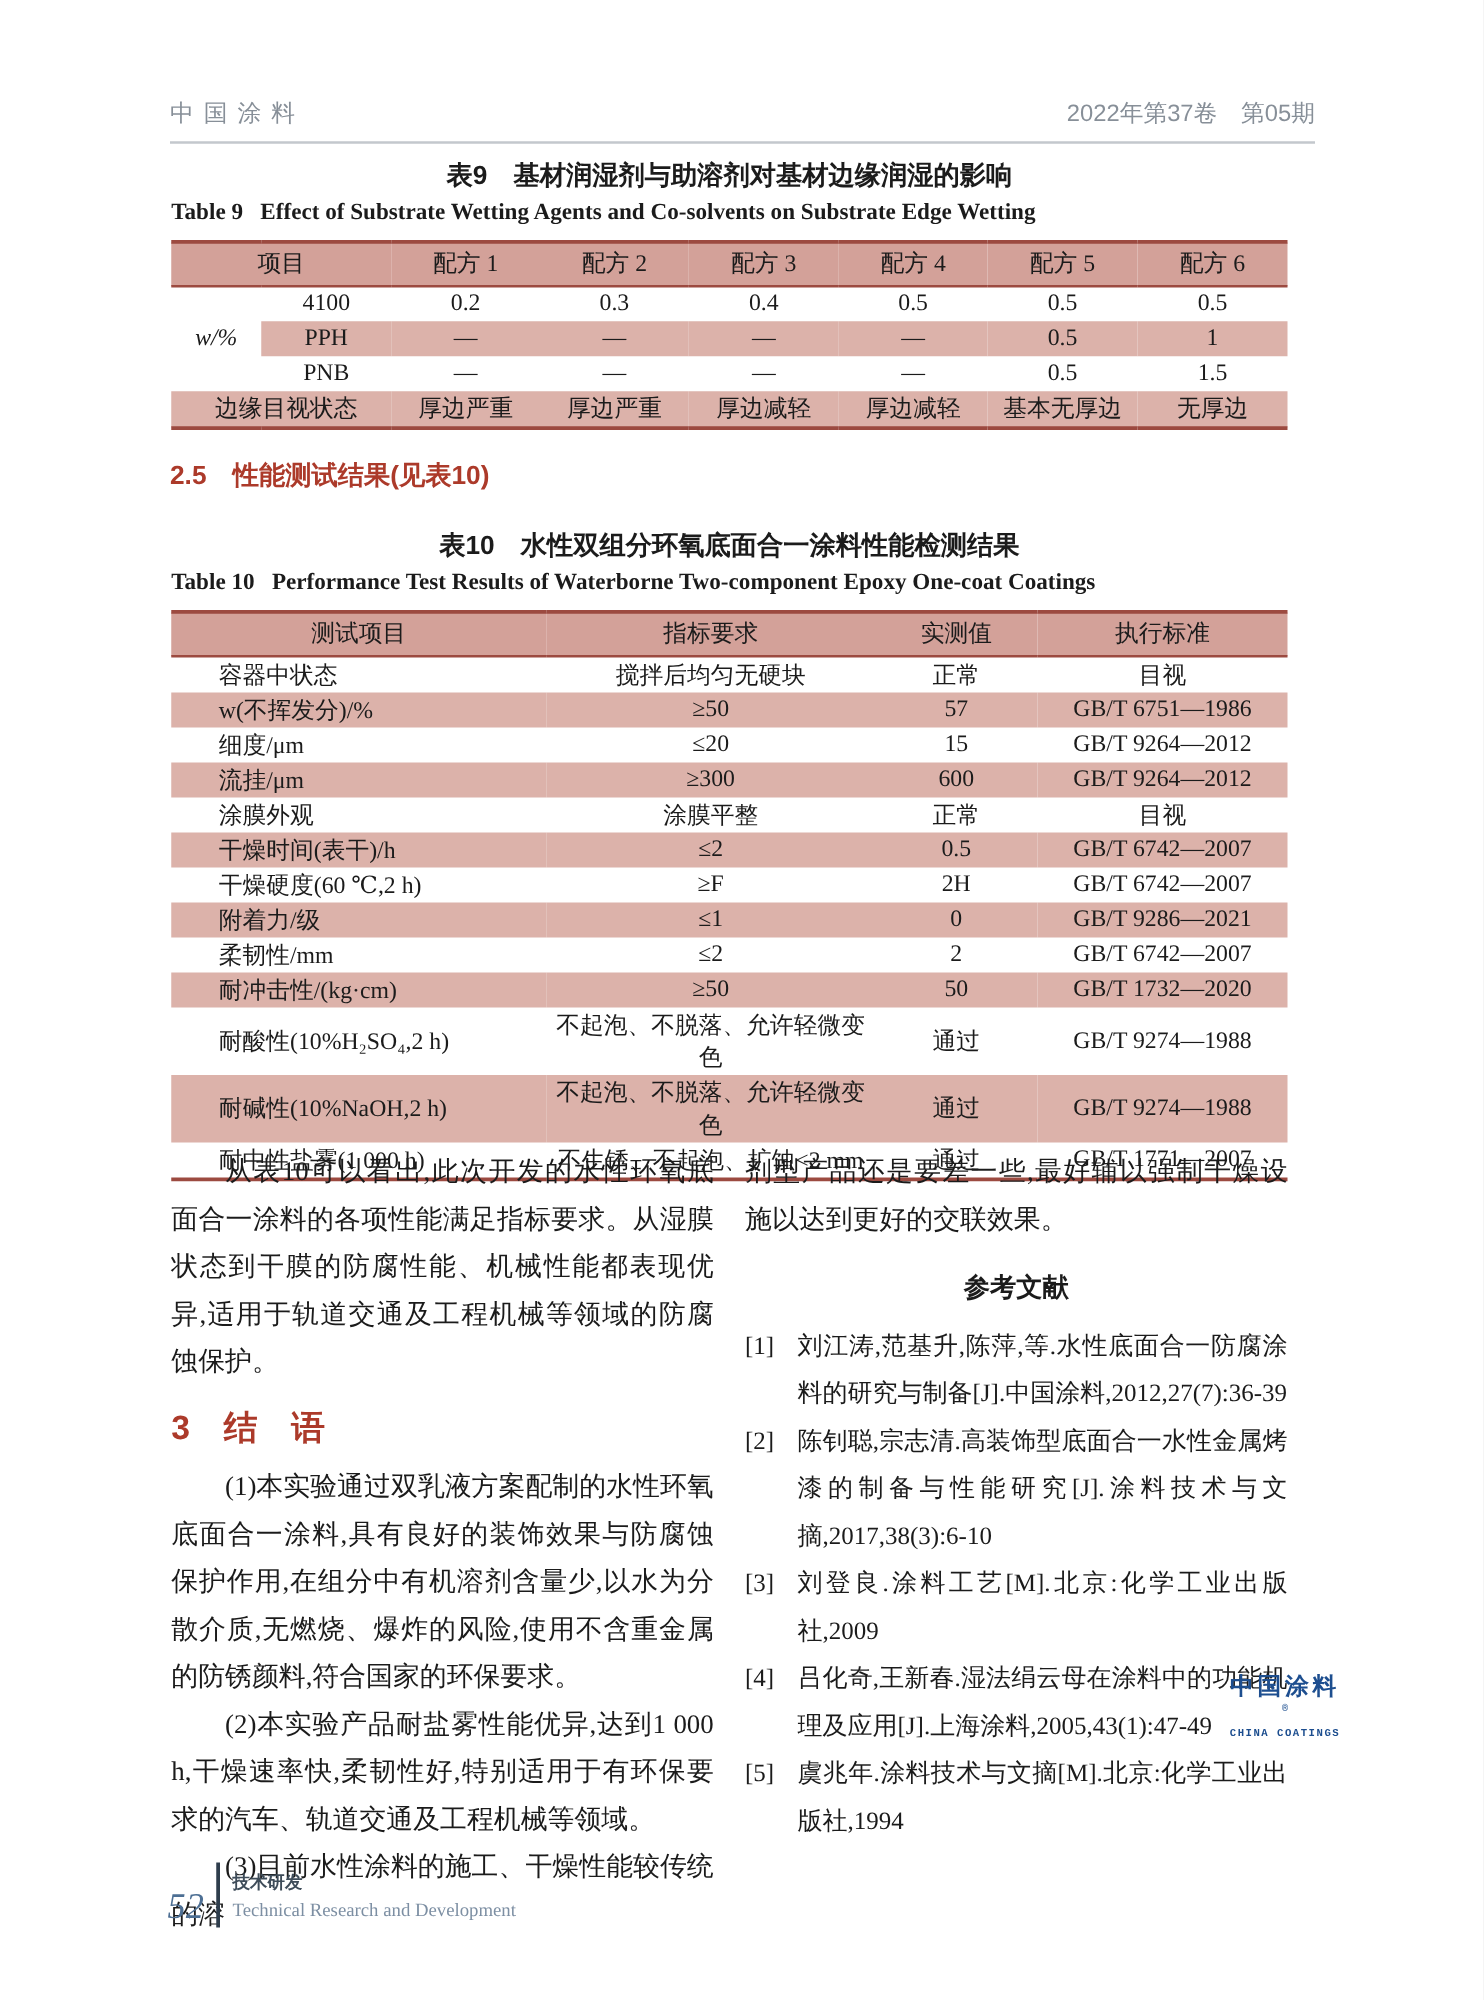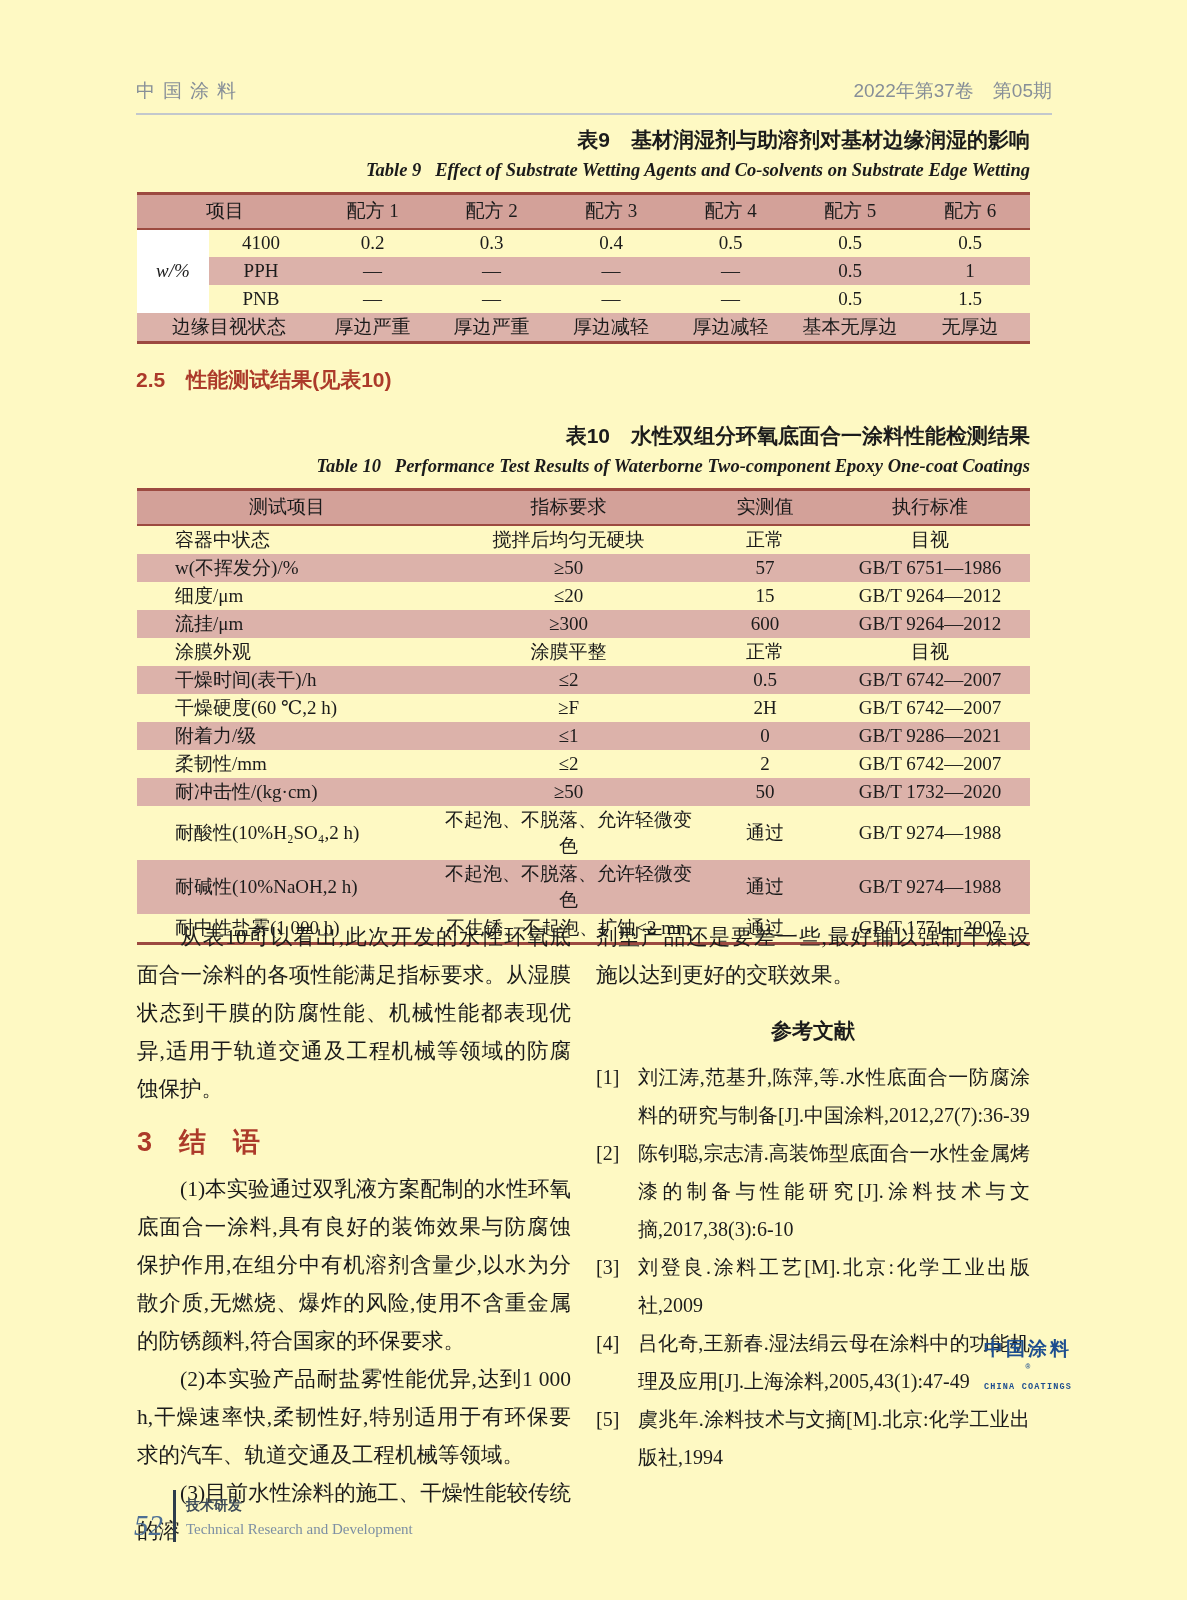--- a/index.html
+++ b/index.html
@@ -1,43 +1,42 @@
 <!DOCTYPE html>
 <html><head>
 <meta charset="utf-8">
 <style>
   html,body { margin:0; padding:0; background:#e8e8e8; }
   .page {
     position:relative; width:1187px; height:1600px; margin:0 auto;
-    background:#fef9c3; overflow:hidden;
+    background:#ffffff; overflow:hidden;
     font-family:"Liberation Serif","DejaVu Serif",serif;
     color:#1b1b1b;
   }
   .pre { white-space:pre-wrap; }
 
   
   .running-header {
     position:absolute; top:78px; left:136px; width:916px;
     display:flex; justify-content:space-between; align-items:flex-end;
     border-bottom:2px solid #c3c8cd; padding-bottom:9px;
     color:#878f98; font-size:19px;
     font-family:"Liberation Sans","DejaVu Sans",sans-serif;
   }
   .running-header .journal { letter-spacing:8px; }
 
   
   .tbl-block { position:absolute; left:137px; width:893px; }
   .tbl-title-cn {
-    text-align:right; font-weight:bold; font-size:21px;
+    text-align:center; font-weight:bold; font-size:21px;
     font-family:"Liberation Sans","DejaVu Sans",sans-serif;
   }
   .tbl-title-en {
-    text-align:right; font-weight:bold; font-size:18.5px; margin-top:6px;
+    text-align:left; font-weight:bold; font-size:18.5px; margin-top:6px;
     font-family:"Liberation Serif","DejaVu Serif",serif;
-    font-style:italic;
   }
 
   
   table.data { border-collapse:collapse; width:100%; margin-top:11px;
     font-size:19px; table-layout:fixed; }
   table.data tr { height:28px; }
   table.data td, table.data th { font-weight:normal; text-align:center; padding:1px 4px; }
   table.data thead tr {
     background:#d3a199; height:35px;
     border-top:3px solid #9c4a40; border-bottom:2px solid #9c4a40;

